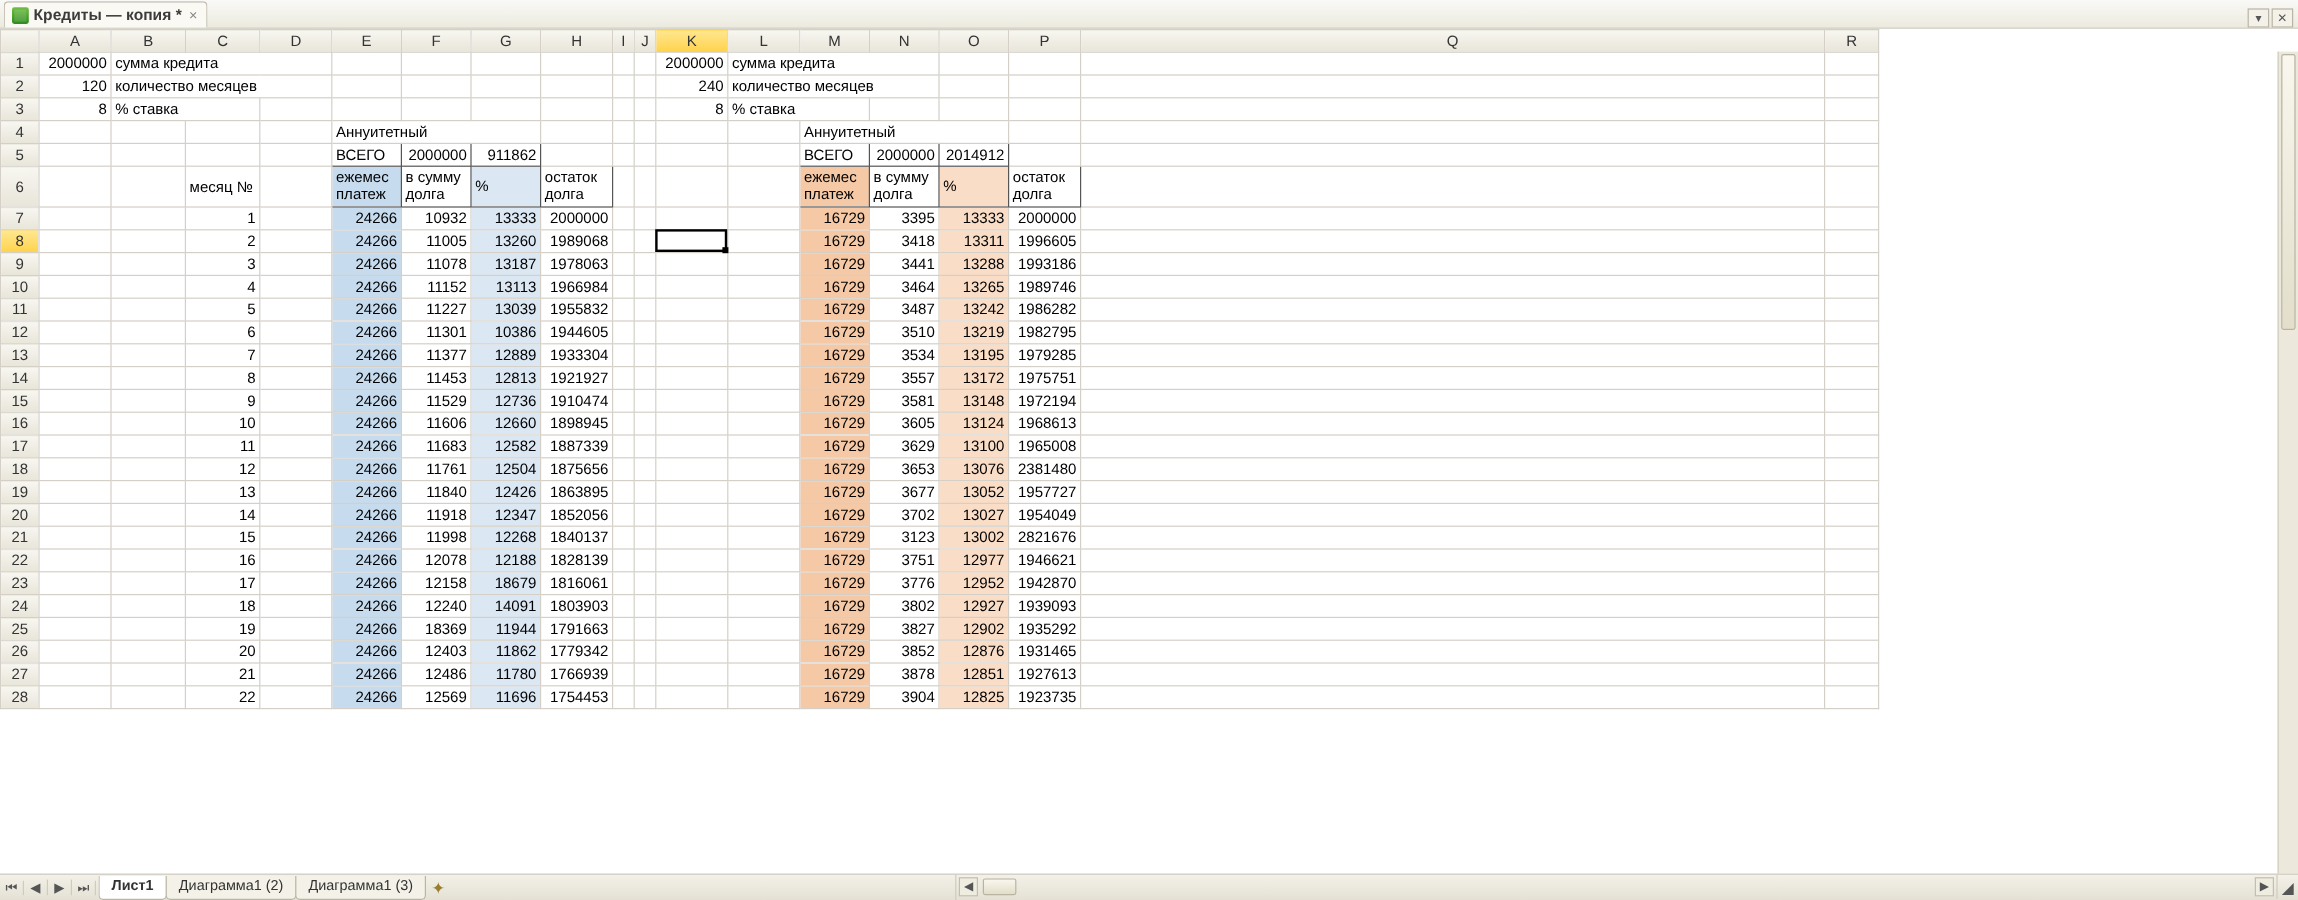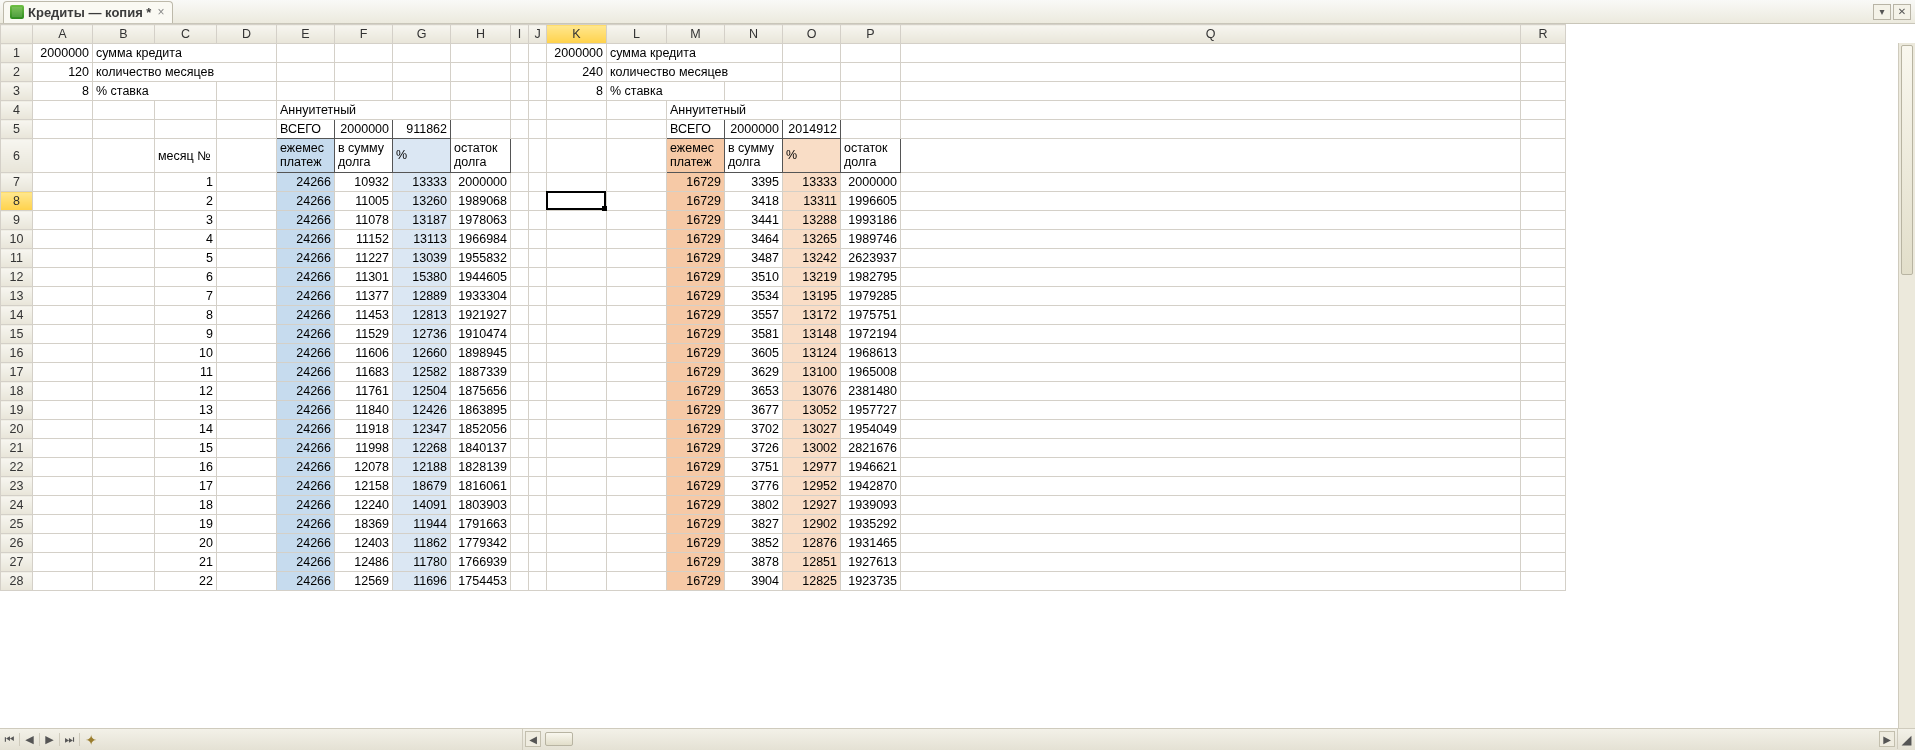--- a/index.html
+++ b/index.html
@@ -1,17 +1,17 @@
 <!DOCTYPE html>
 <html><head>
 <meta charset="utf-8">
 <style>
   * { box-sizing: border-box; margin: 0; padding: 0; }
   html, body { width: 1915px; height: 750px; font-family: "Segoe UI", Arial, sans-serif; font-size: 13px; overflow: hidden; background: #f0f0f0; }
-  .tab-bar { height: 24px; background: linear-gradient(#f9f9f7,#eceade); display: flex; align-items: center; border-bottom: 1px solid #c9c6b9; position: relative; }
+  .tab-bar { height: 24px; background: linear-gradient(#f9f9f7,#eceade); display: flex; align-items: flex-end; border-bottom: 1px solid #c9c6b9; position: relative; }
   .doc-tab { display: flex; align-items: center; height: 22px; background: #faf9f3; border: 1px solid #bdb9aa; border-bottom: none; border-radius: 4px 4px 0 0; padding: 0 6px; margin-left: 3px; gap: 4px; }
   .doc-tab .ico { width: 14px; height: 14px; background: linear-gradient(#6fbf44,#2e8b1f); border-radius: 2px; position: relative; }
   .doc-tab .ico::after { content:""; position:absolute; inset:2px; background:#fff2; }
   .doc-tab .title { font-weight: bold; color: #3b3b3b; font-size: 13px; }
   .doc-tab .close { color:#888; font-size:12px; cursor:pointer; padding:0 2px; }
   .tab-bar .right-ctrls { position:absolute; right:4px; display:flex; gap:2px; }
   .right-ctrls .btn { width:18px; height:16px; border:1px solid #b8b4a6; background:#f4f2e8; font-size:10px; display:flex; align-items:center; justify-content:center; color:#555; cursor:pointer; }
   .grid-wrap { position:relative; height: calc(100% - 24px - 22px); background:#fff; }
   table.grid { border-collapse: collapse; table-layout: fixed; }
   table.grid th, table.grid td { border: 1px solid #d4d0c8; height: 19px; padding: 0 3px; font-size: 12.5px; white-space: nowrap; overflow: hidden; }
@@ -317,35 +317,35 @@
             <td class="col-F num">11227</td>
             <td class="col-G num fill-blue2">13039</td>
             <td class="col-H num">1955832</td>
             <td class="col-I "></td>
             <td class="col-J "></td>
             <td class="col-K "></td>
             <td class="col-L "></td>
             <td class="col-M num fill-orange">16729</td>
             <td class="col-N num">3487</td>
             <td class="col-O num fill-orange2">13242</td>
-            <td class="col-P num">2623937</td>
+            <td class="col-P num">1986282</td>
             <td class="col-Q "></td>
             <td class="col-R "></td>
           </tr>
         </tbody>
         <tbody>
           <tr>
             <th class="rowhdr ">12</th>
             <td class="col-A "></td>
             <td class="col-B "></td>
             <td class="col-C num">6</td>
             <td class="col-D "></td>
             <td class="col-E num fill-blue">24266</td>
             <td class="col-F num">11301</td>
-            <td class="col-G num fill-blue2">15380</td>
+            <td class="col-G num fill-blue2">10386</td>
             <td class="col-H num">1944605</td>
             <td class="col-I "></td>
             <td class="col-J "></td>
             <td class="col-K "></td>
             <td class="col-L "></td>
             <td class="col-M num fill-orange">16729</td>
             <td class="col-N num">3510</td>
             <td class="col-O num fill-orange2">13219</td>
             <td class="col-P num">1982795</td>
             <td class="col-Q "></td>
@@ -545,21 +545,21 @@
             <td class="col-D "></td>
             <td class="col-E num fill-blue">24266</td>
             <td class="col-F num">11998</td>
             <td class="col-G num fill-blue2">12268</td>
             <td class="col-H num">1840137</td>
             <td class="col-I "></td>
             <td class="col-J "></td>
             <td class="col-K "></td>
             <td class="col-L "></td>
             <td class="col-M num fill-orange">16729</td>
-            <td class="col-N num">3726</td>
+            <td class="col-N num">3123</td>
             <td class="col-O num fill-orange2">13002</td>
             <td class="col-P num">2821676</td>
             <td class="col-Q "></td>
             <td class="col-R "></td>
           </tr>
         </tbody>
         <tbody>
           <tr>
             <th class="rowhdr ">22</th>
             <td class="col-A "></td>
@@ -728,20 +728,25 @@
   </div>
 </div>
 
 <div class="hscroll-row">
   <div class="sheet-nav">
     <div class="nbtn">⏮</div>
     <div class="nbtn">◀</div>
     <div class="nbtn">▶</div>
     <div class="nbtn">⏭</div>
   </div>
+  <div class="sheet-tabs" id="sheet-tabs">
+      <div class="sheet-tab active">Лист1</div>
+      <div class="sheet-tab ">Диаграмма1 (2)</div>
+      <div class="sheet-tab ">Диаграмма1 (3)</div>
+    </div>
   <div class="sheet-add">✦</div>
   <div class="hscroll-gap"></div>
   <div class="hscroll-bar">
     <div class="btn l">◀</div>
     <div class="thumb"></div>
     <div class="btn r">▶</div>
     <div class="corner">◢</div>
   </div>
 </div>
 

